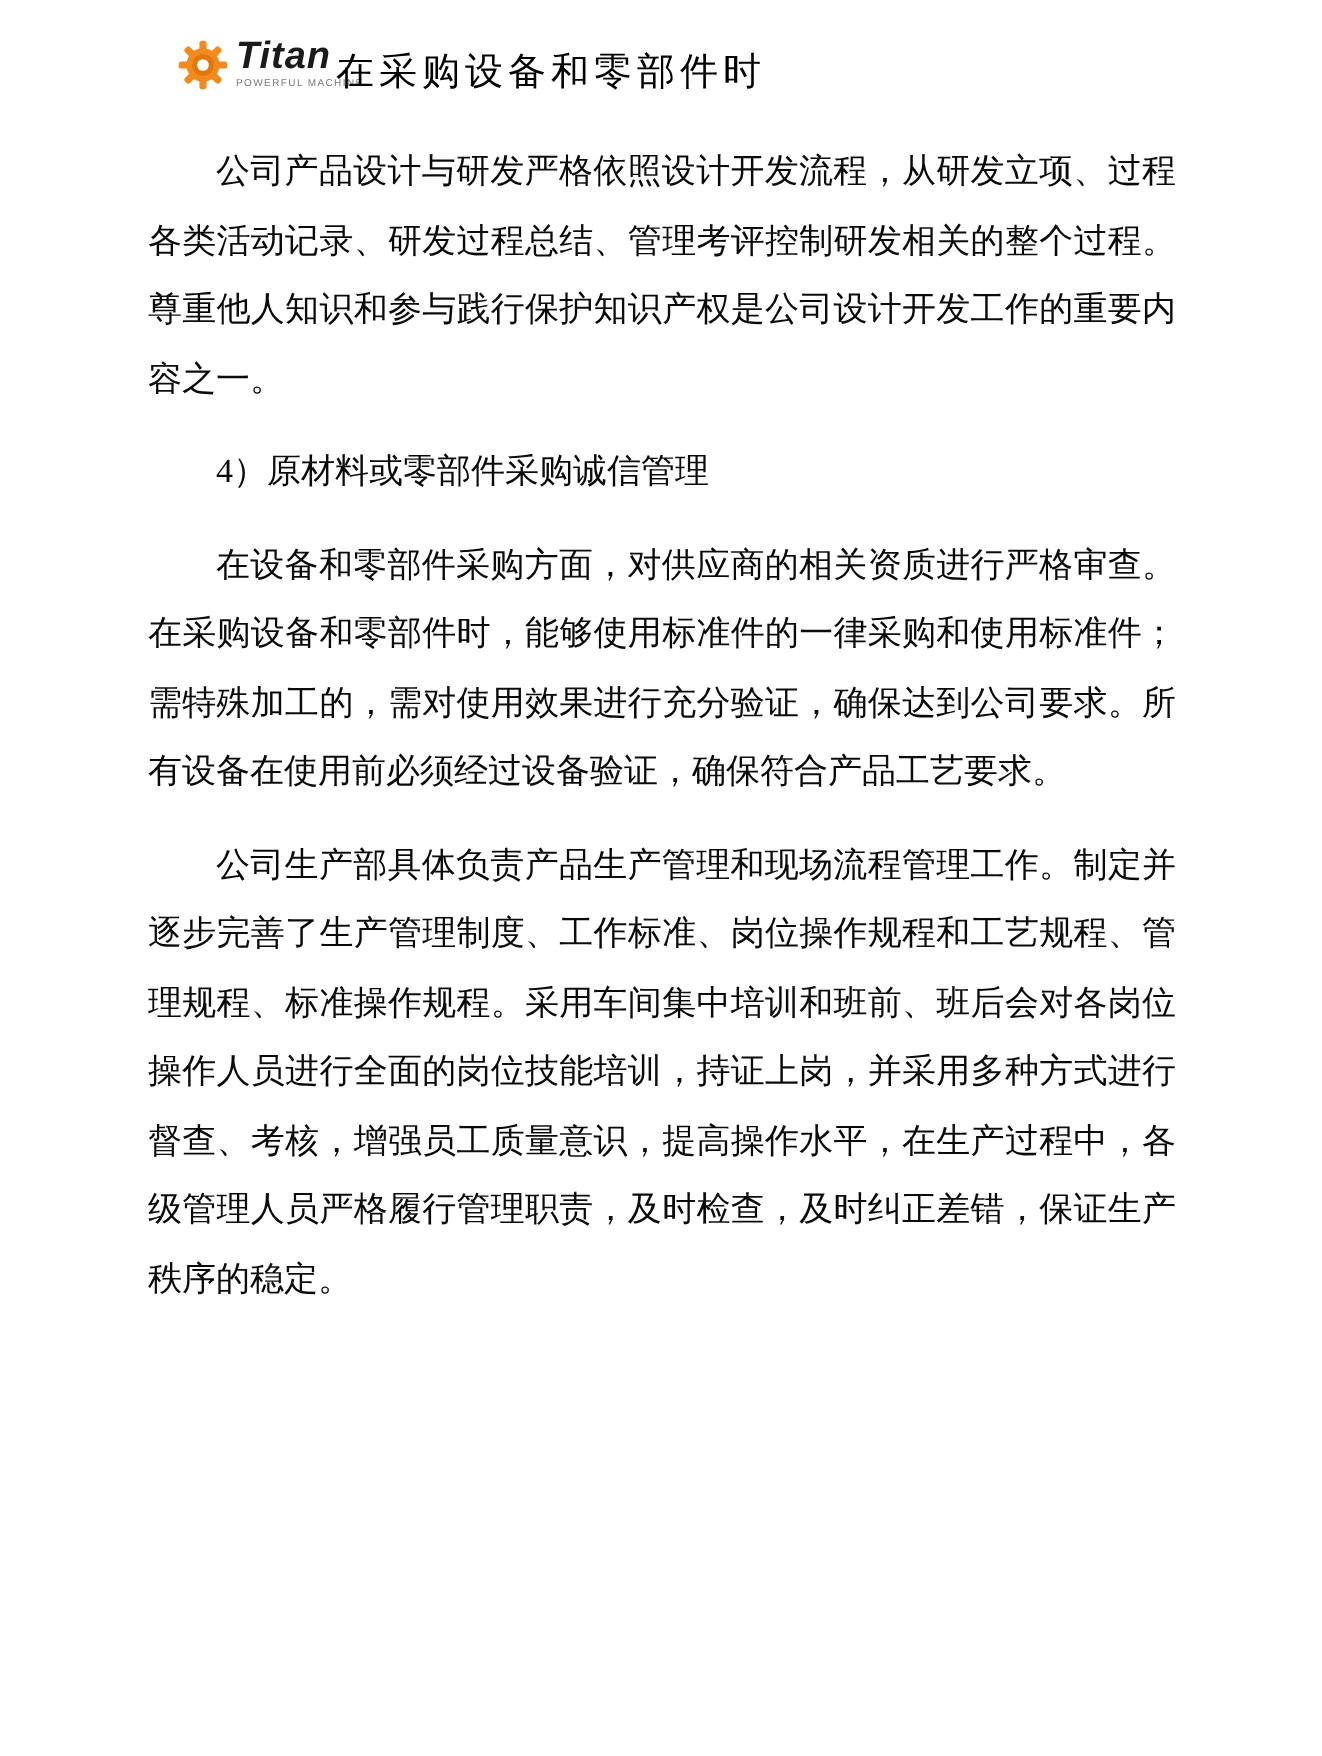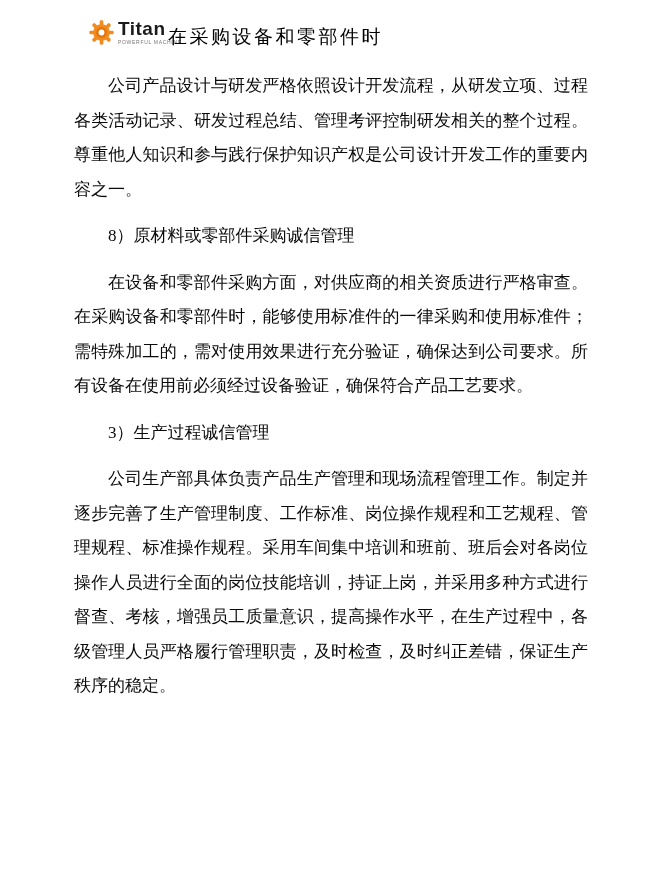--- a/index.html
+++ b/index.html
@@ -10,21 +10,21 @@
   }
   
   .hdr{position:absolute;left:0;top:0;width:661px;height:58px;}
   .logo{position:absolute;left:88px;top:19px;display:flex;align-items:flex-start;}
   .logo .gear{width:27px;height:27px;margin-top:0;}
   .gear-main{fill:var(--accent-orange,#f28a1e);}
   .gear-core{fill:var(--accent-orange-dark,#e2760f);}
   .logo-text{margin-left:3px;}
   .brand{
     font-family:"Liberation Sans","DejaVu Sans",sans-serif;font-weight:bold;
-    font-size:19px;line-height:19px;color:#1b1b1b;letter-spacing:.5px;
+    font-size:19px;line-height:19px;color:#1b1b1b;letter-spacing:.5px;font-style:italic;
   }
   .tagline{
     font-family:"Liberation Sans","DejaVu Sans",sans-serif;font-size:5px;
     letter-spacing:.7px;color:#777;margin-top:1px;white-space:nowrap;
   }
   .company{
     position:absolute;left:168px;top:26px;font-size:19px;line-height:22px;
     letter-spacing:2.5px;color:#000;white-space:nowrap;
   }
   .report-title{
@@ -84,20 +84,19 @@
       <div class="logo-text">
         <div class="brand">Titan</div>
         <div class="tagline">POWERFUL MACHINE</div>
       </div>
     </div>
     <div class="company">在采购设备和零部件时</div>
   </header>
 
   <main class="docbody">
     <p>公司产品设计与研发严格依照设计开发流程，从研发立项、过程各类活动记录、研发过程总结、管理考评控制研发相关的整个过程。尊重他人知识和参与践行保护知识产权是公司设计开发工作的重要内容之一。</p>
-    <p>8）原材料或零部件采购诚信管理</p>
+    <p>4）原材料或零部件采购诚信管理</p>
     <p>在设备和零部件采购方面，对供应商的相关资质进行严格审查。在采购设备和零部件时，能够使用标准件的一律采购和使用标准件；需特殊加工的，需对使用效果进行充分验证，确保达到公司要求。所有设备在使用前必须经过设备验证，确保符合产品工艺要求。</p>
-    <p>3）生产过程诚信管理</p>
     <p>公司生产部具体负责产品生产管理和现场流程管理工作。制定并逐步完善了生产管理制度、工作标准、岗位操作规程和工艺规程、管理规程、标准操作规程。采用车间集中培训和班前、班后会对各岗位操作人员进行全面的岗位技能培训，持证上岗，并采用多种方式进行督查、考核，增强员工质量意识，提高操作水平，在生产过程中，各级管理人员严格履行管理职责，及时检查，及时纠正差错，保证生产秩序的稳定。</p>
   </main>
 
 
 </div>
 
 </body></html>

